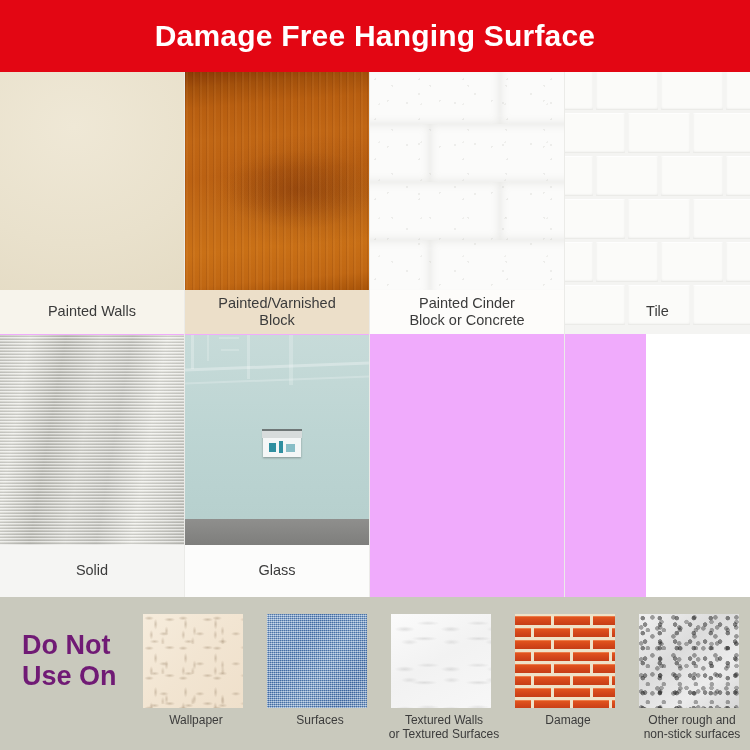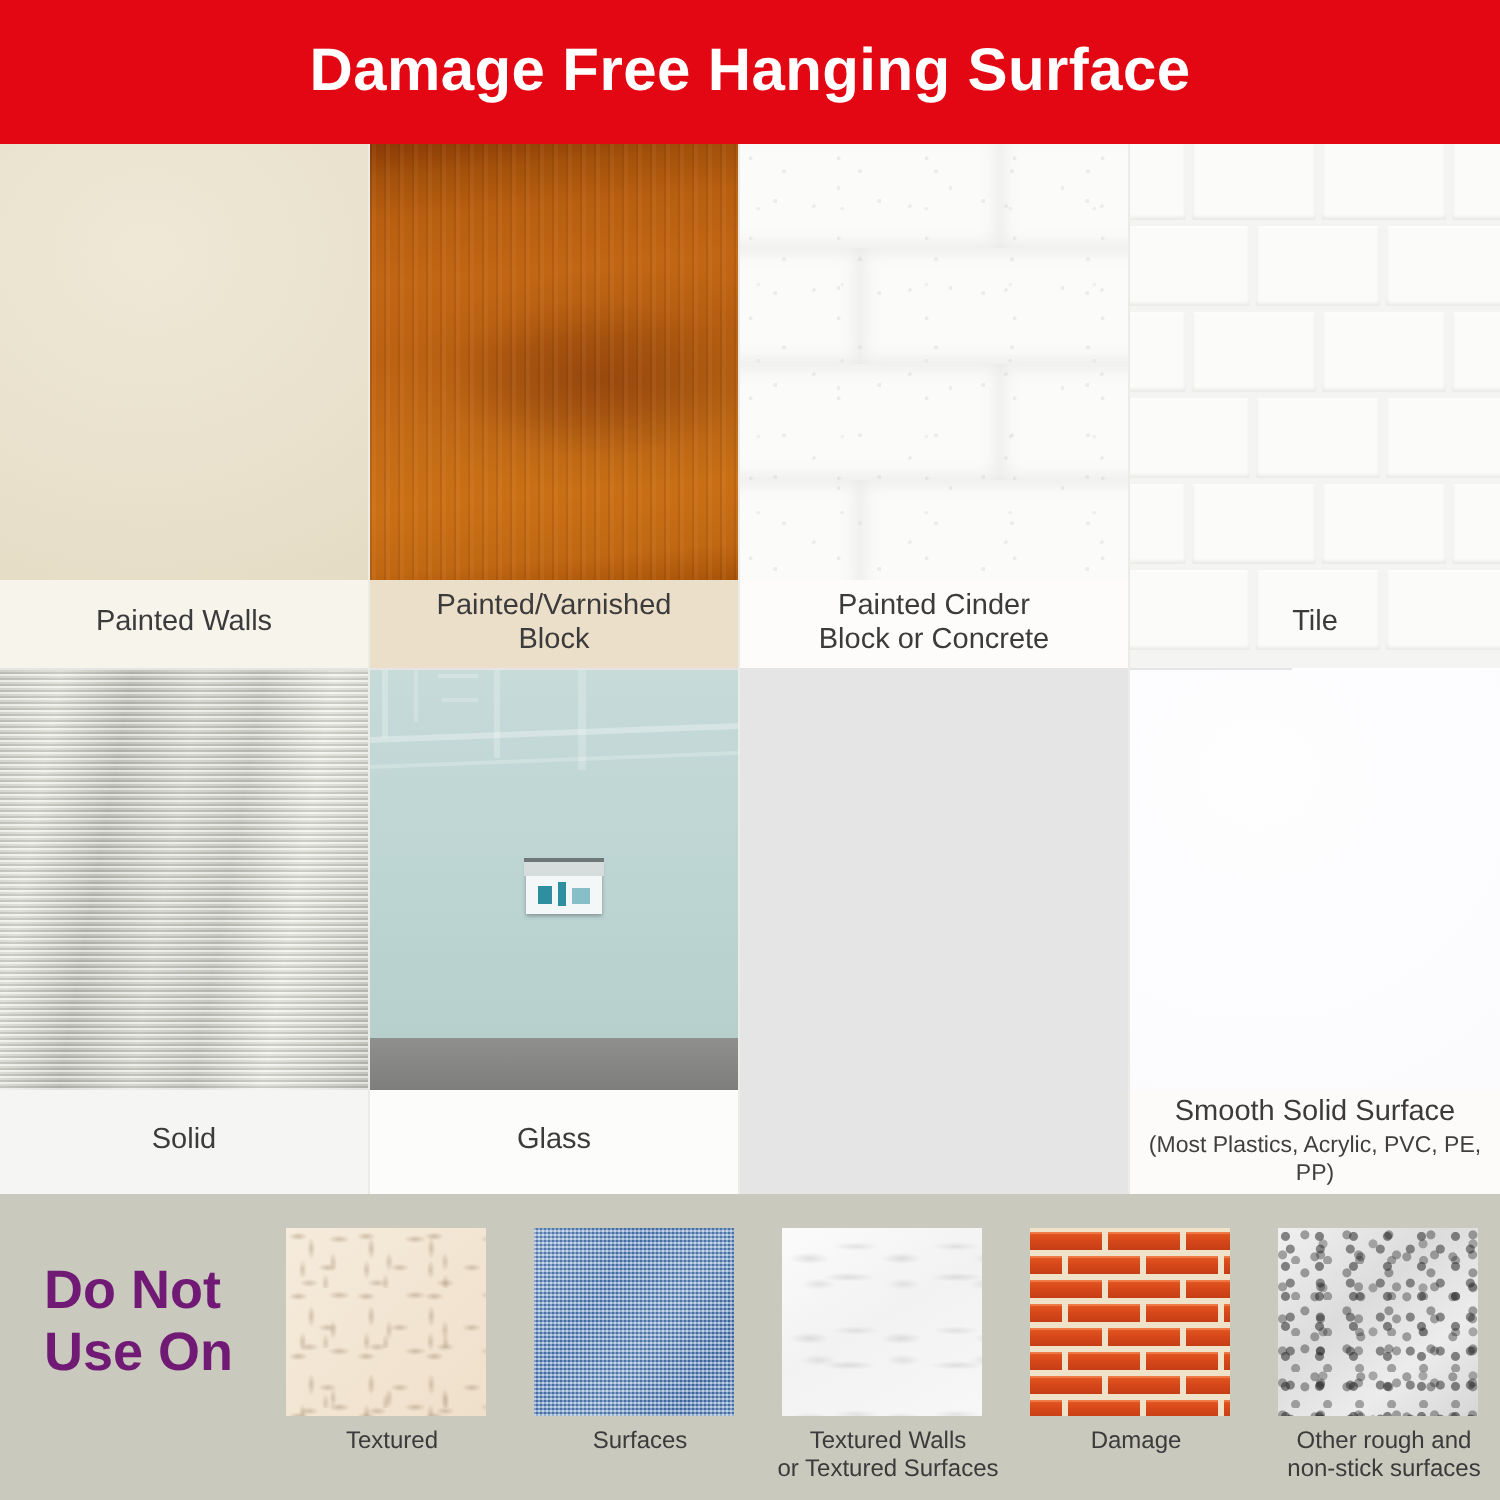--- a/index.html
+++ b/index.html
@@ -16,21 +16,21 @@
     position:absolute;left:0;top:0;width:750px;height:72px;
     background:#e30613;
     display:flex;align-items:center;justify-content:center;
   }
   .header-title{
     color:#ffffff;font-size:30px;font-weight:bold;
     letter-spacing:.2px;white-space:nowrap;
   }
 
   
-  .grid{position:absolute;left:0;top:72px;width:646px;height:525px;background:#e5e5e5;}
+  .grid{position:absolute;left:0;top:72px;width:646px;height:525px;background:#f0abfc;}
   .cell{position:absolute;overflow:hidden;}
   .swatch{position:absolute;left:0;top:0;right:0;overflow:hidden;}
   .caption{
     position:absolute;left:0;right:0;bottom:0;
     display:flex;flex-direction:column;align-items:center;justify-content:center;
     text-align:center;color:#3b3b3b;font-size:14.5px;line-height:1.18;
   }
   .caption .sub{font-size:11.5px;margin-top:2px;color:#3f3f3f;}
 
   
@@ -325,39 +325,32 @@
         <div class="sign-g" style="left:94px;top:106px;width:4px;height:12px;"></div>
         <div class="sign-g" style="left:101px;top:109px;width:9px;height:8px;opacity:.55;"></div>
         <div class="floor"></div>
       </div>
       <div class="caption cap-glass">
         <span>Glass</span>
       </div>
     </div>
 
 
-    <div class="cell r2 c4">
-      <div class="swatch tx-smooth"></div>
-      <div class="caption cap-smooth">
-        <span>Smooth Solid Surface</span>
-        <span class="sub">(Most Plastics, Acrylic, PVC, PE, PP)</span>
-      </div>
-    </div>
   </div>
 
   <div class="dnu">
     <div class="dnu-title">
       <div>Do Not</div>
       <div>Use On</div>
     </div>
 
     <div class="dnu-item" style="left:143px;">
       <div class="dnu-sw tx-wallpaper"></div>
       <div class="dnu-lb">
-        <div>Textured</div>
+        <div>Wallpaper</div>
       </div>
     </div>
 
     <div class="dnu-item" style="left:267px;">
       <div class="dnu-sw tx-fabric"></div>
       <div class="dnu-lb">
         <div>Surfaces</div>
       </div>
     </div>
 

